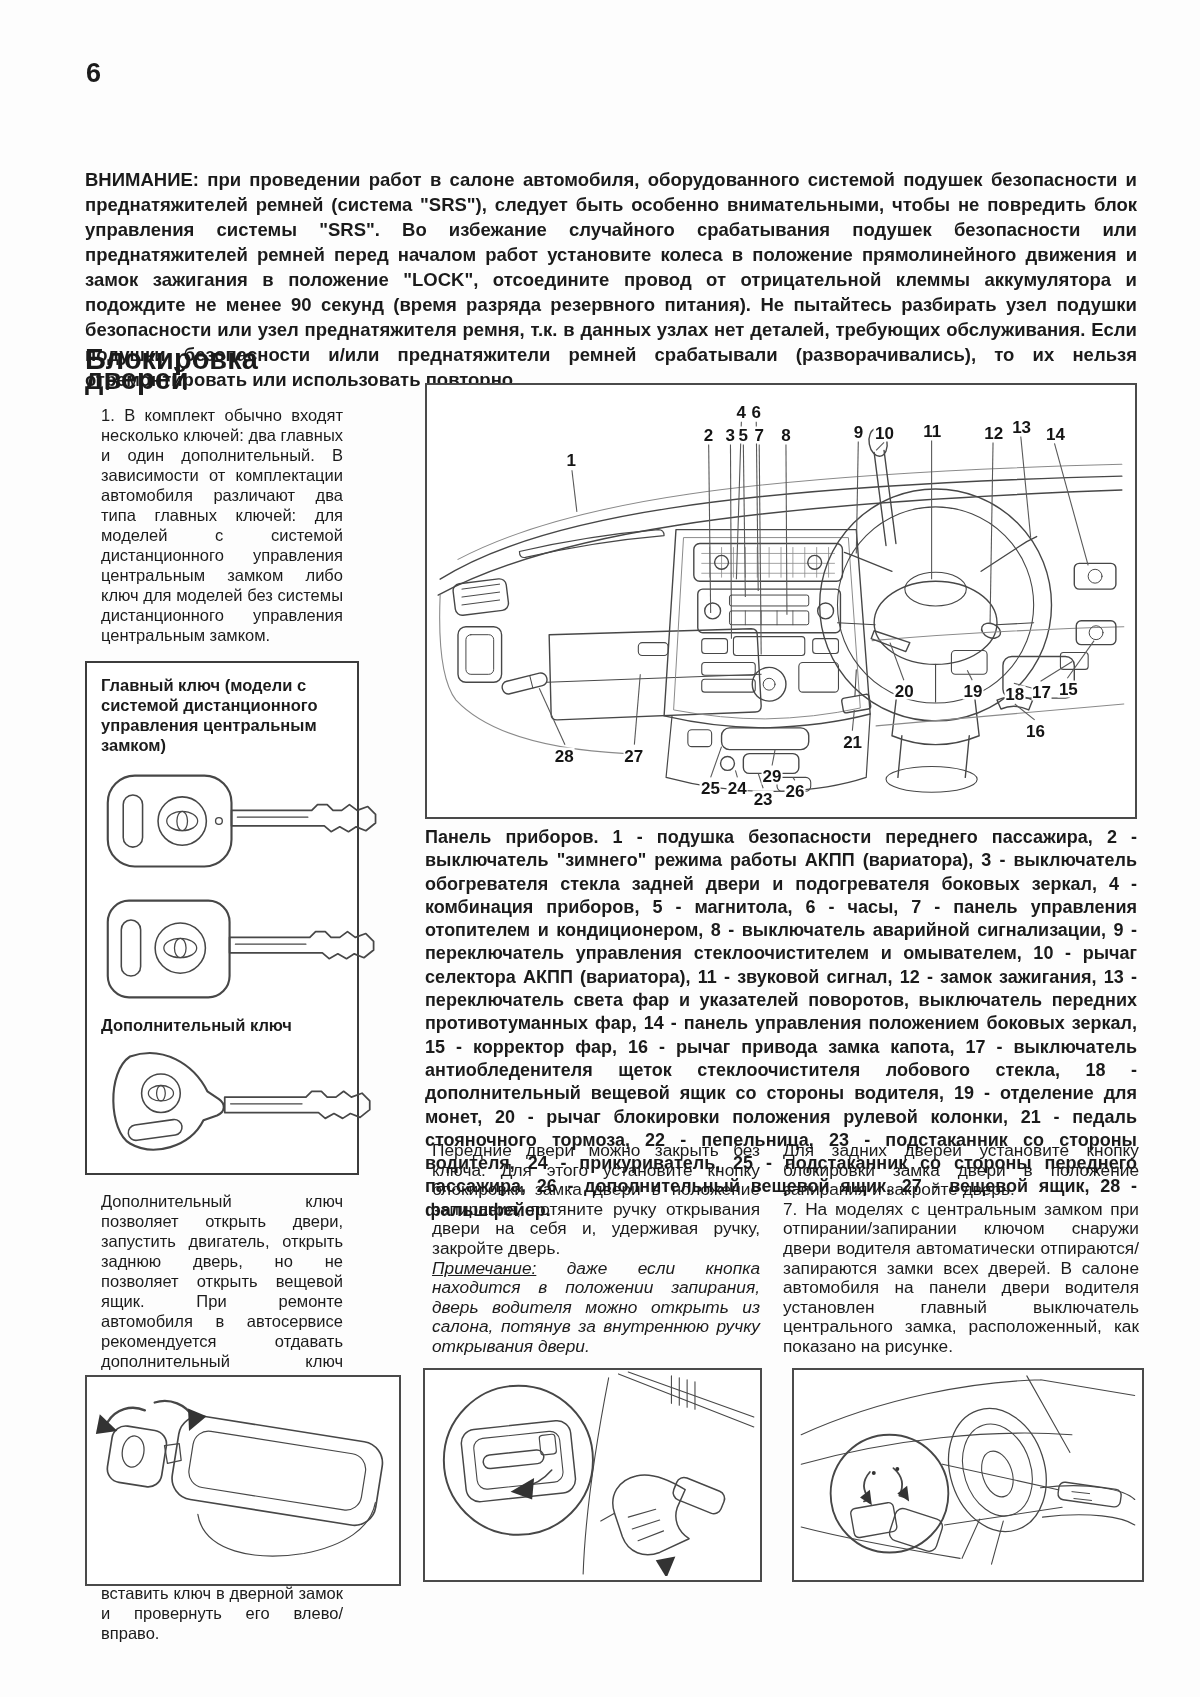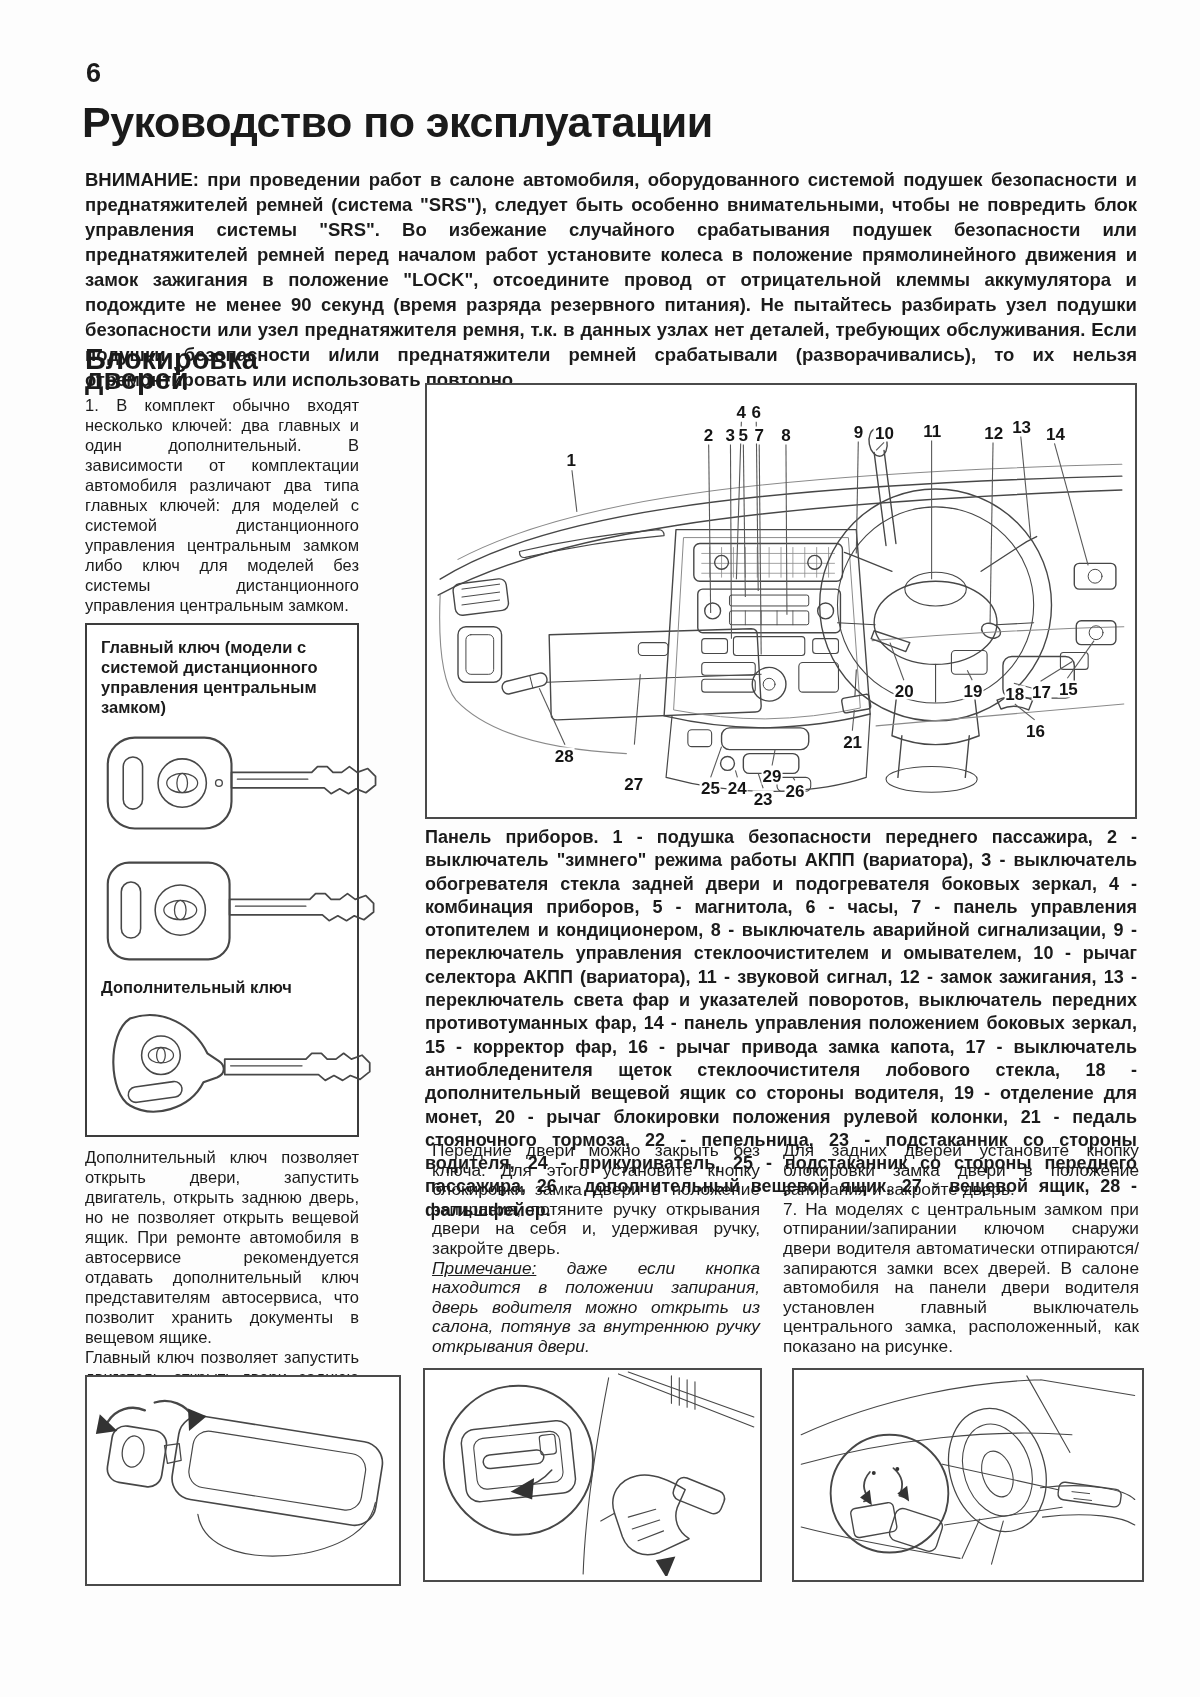--- a/index.html
+++ b/index.html
@@ -4,21 +4,21 @@
 <style>
   html,body{margin:0;padding:0;background:#e8e8e8;}
   #page{position:relative;width:1200px;height:1697px;background:#fdfdfd;margin:0 auto;
         font-family:"Liberation Sans","DejaVu Sans",sans-serif;color:#1b1b1b;overflow:hidden;}
   .abs{position:absolute;}
   .pgnum{font-size:27px;font-weight:bold;}
   .title{font-size:43px;font-weight:bold;letter-spacing:-0.5px;}
   .warning{width:1052px;font-size:18.5px;line-height:25px;font-weight:bold;text-align:justify;}
   .h2{font-size:29px;font-weight:bold;margin:0 0 6px 0;}
   .col{font-size:16.5px;line-height:20px;text-align:justify;}
-  .col p{margin:0;}
+  .col p{margin:16px;}
   .keybox{border:2px solid #3c3c3c;margin:8px 0 10px 0;padding:12px 10px 6px 14px;background:#fff;}
   .keylabel{font-size:16.5px;line-height:20px;font-weight:bold;text-align:left;}
   .keyart{display:block;margin:6px 0 8px 0;}
   .figbox{border:2px solid #4a4a4a;background:#fff;}
   .figinner{position:relative;width:708px;height:432px;}
   .figinner>svg{position:absolute;left:0;top:0;width:708px;height:432px;}
   .co{position:absolute;transform:translate(-50%,-50%);font-size:17px;font-weight:bold;color:#151515;
       background:#fff;padding:0 1px;line-height:1;}
   [data-name="leader-lines"] line{stroke:#585858;stroke-width:1.1;}
   .caption{width:712px;font-size:18px;line-height:23.3px;font-weight:bold;text-align:justify;}
@@ -29,21 +29,20 @@
   .bbox{border:2px solid #4a4a4a;background:#fff;}
   .lineart{stroke:#474747;fill:none;stroke-linecap:round;stroke-linejoin:round;}
 </style>
 </head>
 <body>
 
 <div id="page" data-name="manual-page">
 
   <div class="abs pgnum" style="left:86px;top:58px;" data-name="page-number">6</div>
 
-  <div class="abs title" style="left:82px;top:98px;" data-name="page-title">Руководство по эксплуатации</div>
 
   <div class="abs warning" style="left:85px;top:167px;" data-name="warning-text">ВНИМАНИЕ: при проведении работ в салоне автомобиля, оборудованного системой подушек безопасности и преднатяжителей ремней (система "SRS"), следует быть особенно внимательными, чтобы не повредить блок управления системы "SRS". Во избежание случайного срабатывания подушек безопасности или преднатяжителей ремней перед началом работ установите колеса в положение прямолинейного движения и замок зажигания в положение "LOCK", отсоедините провод от отрицательной клеммы аккумулятора и подождите не менее 90 секунд (время разряда резервного питания). Не пытайтесь разбирать узел подушки безопасности или узел преднатяжителя ремня, т.к. в данных узлах нет деталей, требующих обслуживания. Если подушки безопасности и/или преднатяжители ремней срабатывали (разворачивались), то их нельзя отремонтировать или использовать повторно.</div>
 
   <div class="abs col" style="left:85px;top:349px;width:274px;" data-name="left-column">
     <div class="h2" data-name="section-heading">Блокировка дверей</div>
     <p data-name="keys-paragraph">1. В комплект обычно входят несколько ключей: два главных и один дополнительный. В зависимости от комплектации автомобиля различают два типа главных ключей: для моделей с системой дистанционного управления центральным замком либо ключ для моделей без системы дистанционного управления центральным замком.</p>
 
     <div class="keybox" data-name="keys-figure">
       <div class="keylabel" data-name="key-label-main-remote">Главный ключ (модели с системой дистанционного управления центральным замком)</div>
       <svg class="keyart" width="290" height="122" viewBox="0 0 300 122" data-name="main-key-remote-illustration">
@@ -219,21 +218,21 @@
           <span class="co" data-name="callout-17" style="left: 614.528px; top: 307.156px;">17</span>
           <span class="co" data-name="callout-18" style="left: 587.68px; top: 309.138px;">18</span>
           <span class="co" data-name="callout-19" style="left: 545.916px; top: 306.165px;">19</span>
           <span class="co" data-name="callout-20" style="left: 477.303px; top: 306.165px;">20</span>
           <span class="co" data-name="callout-21" style="left: 425.596px; top: 356.697px;">21</span>
           <span class="co" data-name="callout-22" style="left: 345.051px; top: 391.376px;">29</span>
           <span class="co" data-name="callout-23" style="left: 336.101px; top: 414.165px;">23</span>
           <span class="co" data-name="callout-24" style="left: 310.247px; top: 403.266px;">24</span>
           <span class="co" data-name="callout-25" style="left: 283.399px; top: 403.266px;">25</span>
           <span class="co" data-name="callout-26" style="left: 367.921px; top: 406.239px;">26</span>
-          <span class="co" data-name="callout-27" style="left: 206.831px; top: 370.569px; margin-top: 28px;">27</span>
+          <span class="co" data-name="callout-27" style="left: 206.831px; top: 370.569px;">27</span>
           <span class="co" data-name="callout-28" style="left: 137.225px; top: 370.569px;">28</span>
         </div>
     </div>
   </div>
 
   <div class="abs caption" style="left:425px;top:826px;" data-name="figure-caption">Панель приборов. 1 - подушка безопасности переднего пассажира, 2 - выключатель "зимнего" режима работы АКПП (вариатора), 3 - выключатель обогревателя стекла задней двери и подогревателя боковых зеркал, 4 - комбинация приборов, 5 - магнитола, 6 - часы, 7 - панель управления отопителем и кондиционером, 8 - выключатель аварийной сигнализации, 9 - переключатель управления стеклоочистителем и омывателем, 10 - рычаг селектора АКПП (вариатора), 11 - звуковой сигнал, 12 - замок зажигания, 13 - переключатель света фар и указателей поворотов, выключатель передних противотуманных фар, 14 - панель управления положением боковых зеркал, 15 - корректор фар, 16 - рычаг привода замка капота, 17 - выключатель антиобледенителя щеток стеклоочистителя лобового стекла, 18 - дополнительный вещевой ящик со стороны водителя, 19 - отделение для монет, 20 - рычаг блокировки положения рулевой колонки, 21 - педаль стояночного тормоза, 22 - пепельница, 23 - подстаканник со стороны водителя, 24 - прикуриватель, 25 - подстаканник со стороны переднего пассажира, 26 - дополнительный вещевой ящик, 27 - вещевой ящик, 28 - фальшфейер.</div>
 
   <div class="abs colm" style="left:432px;top:1141px;width:328px;" data-name="middle-column">
     <p data-name="front-doors-paragraph">Передние двери можно закрыть без ключа. Для этого установите кнопку блокировки замка двери в положение запирания, потяните ручку открывания двери на себя и, удерживая ручку, закройте дверь.</p>
     <p class="note" data-name="note-paragraph"><span class="nlabel" data-name="note-label">Примечание:</span><span data-name="note-text"> даже если кнопка находится в положении запирания, дверь водителя можно открыть из салона, потянув за внутреннюю ручку открывания двери.</span></p>

